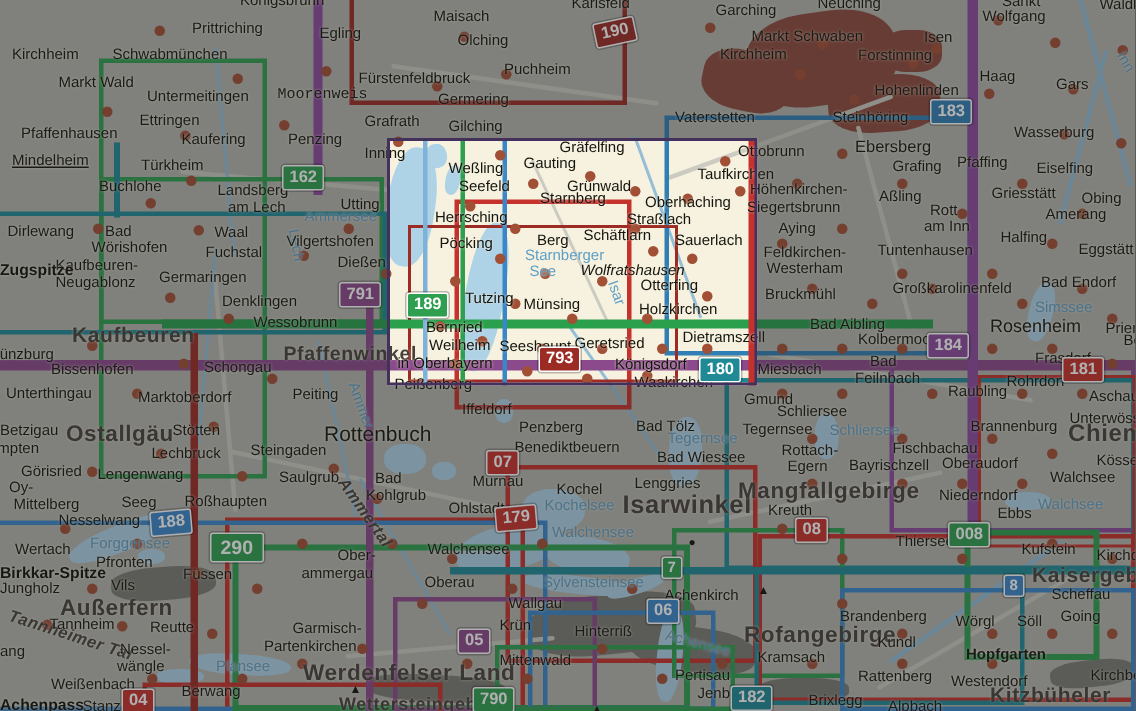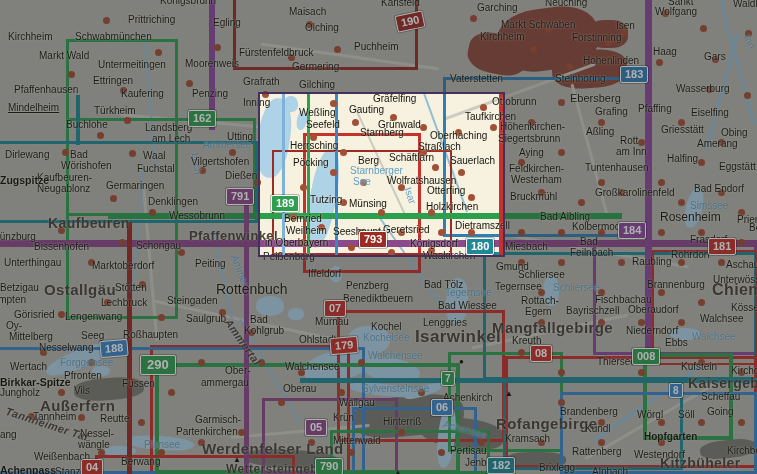--- a/index.html
+++ b/index.html
@@ -309,23 +309,23 @@
     <div class="town" style="left: 655px; top: 6px; font-size: 10px;">Wolfgang</div>
     <div class="town" style="left: 733px; top: -2px; font-size: 10px;">Waldkraiburg</div>
     <div class="town" style="left: 8px; top: 31px; font-size: 10px;">Kirchheim</div>
     <div class="town" style="left: 75px; top: 31px; font-size: 10px; text-align: center;">Schwabmünchen</div>
     <div class="town" style="left: 39px; top: 50px; font-size: 10px;">Markt Wald</div>
     <div class="town" style="left: 501px; top: 19px; font-size: 10px;">Markt Schwaben</div>
     <div class="town" style="left: 616px; top: 20px; font-size: 10px;">Isen</div>
     <div class="town" style="left: 572px; top: 32px; font-size: 10px;">Forstinning</div>
     <div class="town" style="left: 480px; top: 31px; font-size: 10px;">Kirchheim</div>
     <div class="town" style="left: 98px; top: 59px; font-size: 10px;">Untermeitingen</div>
-    <div class="town" style="left: 185px; top: 58px; font-size: 10px;">Moorenweis</div>
+    <div class="town" style="left: 185px; top: 58px; font-size: 10px; font-family: Liberation Mono, monospace;">Moorenweis</div>
     <div class="town" style="left: 239px; top: 47px; font-size: 10px;">Fürstenfeldbruck</div>
-    <div class="town" style="left: 354px; top: 41px; font-size: 10px;">Puchheim</div>
+    <div class="town" style="left: 336px; top: 41px; font-size: 10px;">Puchheim</div>
     <div class="town" style="left: 583px; top: 55px; font-size: 10px;">Hohenlinden</div>
     <div class="town" style="left: 653px; top: 46px; font-size: 10px;">Haag</div>
     <div class="town" style="left: 704px; top: 51px; font-size: 10px;">Gars</div>
     <div class="town" style="left: 93px; top: 75px; font-size: 10px;">Ettringen</div>
     <div class="town" style="left: 292px; top: 61px; font-size: 10px;">Germering</div>
     <div class="town" style="left: 14px; top: 84px; font-size: 10px;">Pfaffenhausen</div>
     <div class="town" style="left: 121px; top: 88px; font-size: 10px;">Kaufering</div>
     <div class="town" style="left: 192px; top: 88px; font-size: 10px;">Penzing</div>
     <div class="town" style="left: 243px; top: 76px; font-size: 10px;">Grafrath</div>
     <div class="town" style="left: 299px; top: 79px; font-size: 10px;">Gilching</div>
@@ -479,21 +479,21 @@
     <div class="town" style="left: 634px; top: 449px; font-size: 10px;">Westendorf</div>
     <div class="town" style="left: 727px; top: 445px; font-size: 10px;">Kirchberg</div>
     <div class="town" style="left: 539px; top: 462px; font-size: 10px;">Brixlegg</div>
     <div class="town" style="left: 592px; top: 466px; font-size: 10px;">Alpbach</div>
     <div class="town" style="left: 465px; top: 111px; font-size: 10px;">Taufkirchen</div>
     <div class="town" style="left: 492px; top: 96px; font-size: 10px;">Ottobrunn</div>
     <div class="town" style="left: 430px; top: 130px; font-size: 10px;">Oberhaching</div>
     <div class="town" style="left: 450px; top: 155px; font-size: 10px;">Sauerlach</div>
     <div class="town" style="left: 408px; top: 141px; font-size: 10px; margin-left: 10px;">Straßlach</div>
     <div class="town" style="left: 389px; top: 152px; font-size: 10px;">Schäftlarn</div>
-    <div class="town" style="left: 387px; top: 175px; font-size: 10px;">Wolfratshausen</div>
+    <div class="town" style="left: 387px; top: 175px; font-size: 10px; font-style: italic;">Wolfratshausen</div>
     <div class="town" style="left: 427px; top: 185px; font-size: 10px;">Otterfing</div>
     <div class="town" style="left: 426px; top: 201px; font-size: 10px;">Holzkirchen</div>
     <div class="town" style="left: 299px; top: 107px; font-size: 10px;">Weßling</div>
     <div class="town" style="left: 306px; top: 119px; font-size: 10px;">Seefeld</div>
     <div class="town" style="left: 349px; top: 104px; font-size: 10px;">Gauting</div>
     <div class="town" style="left: 373px; top: 93px; font-size: 10px;">Gräfelfing</div>
     <div class="town" style="left: 378px; top: 119px; font-size: 10px;">Grünwald</div>
     <div class="town" style="left: 360px; top: 127px; font-size: 10px;">Starnberg</div>
     <div class="town" style="left: 290px; top: 140px; font-size: 10px;">Herrsching</div>
     <div class="town" style="left: 293px; top: 157px; font-size: 10px;">Pöcking</div>

